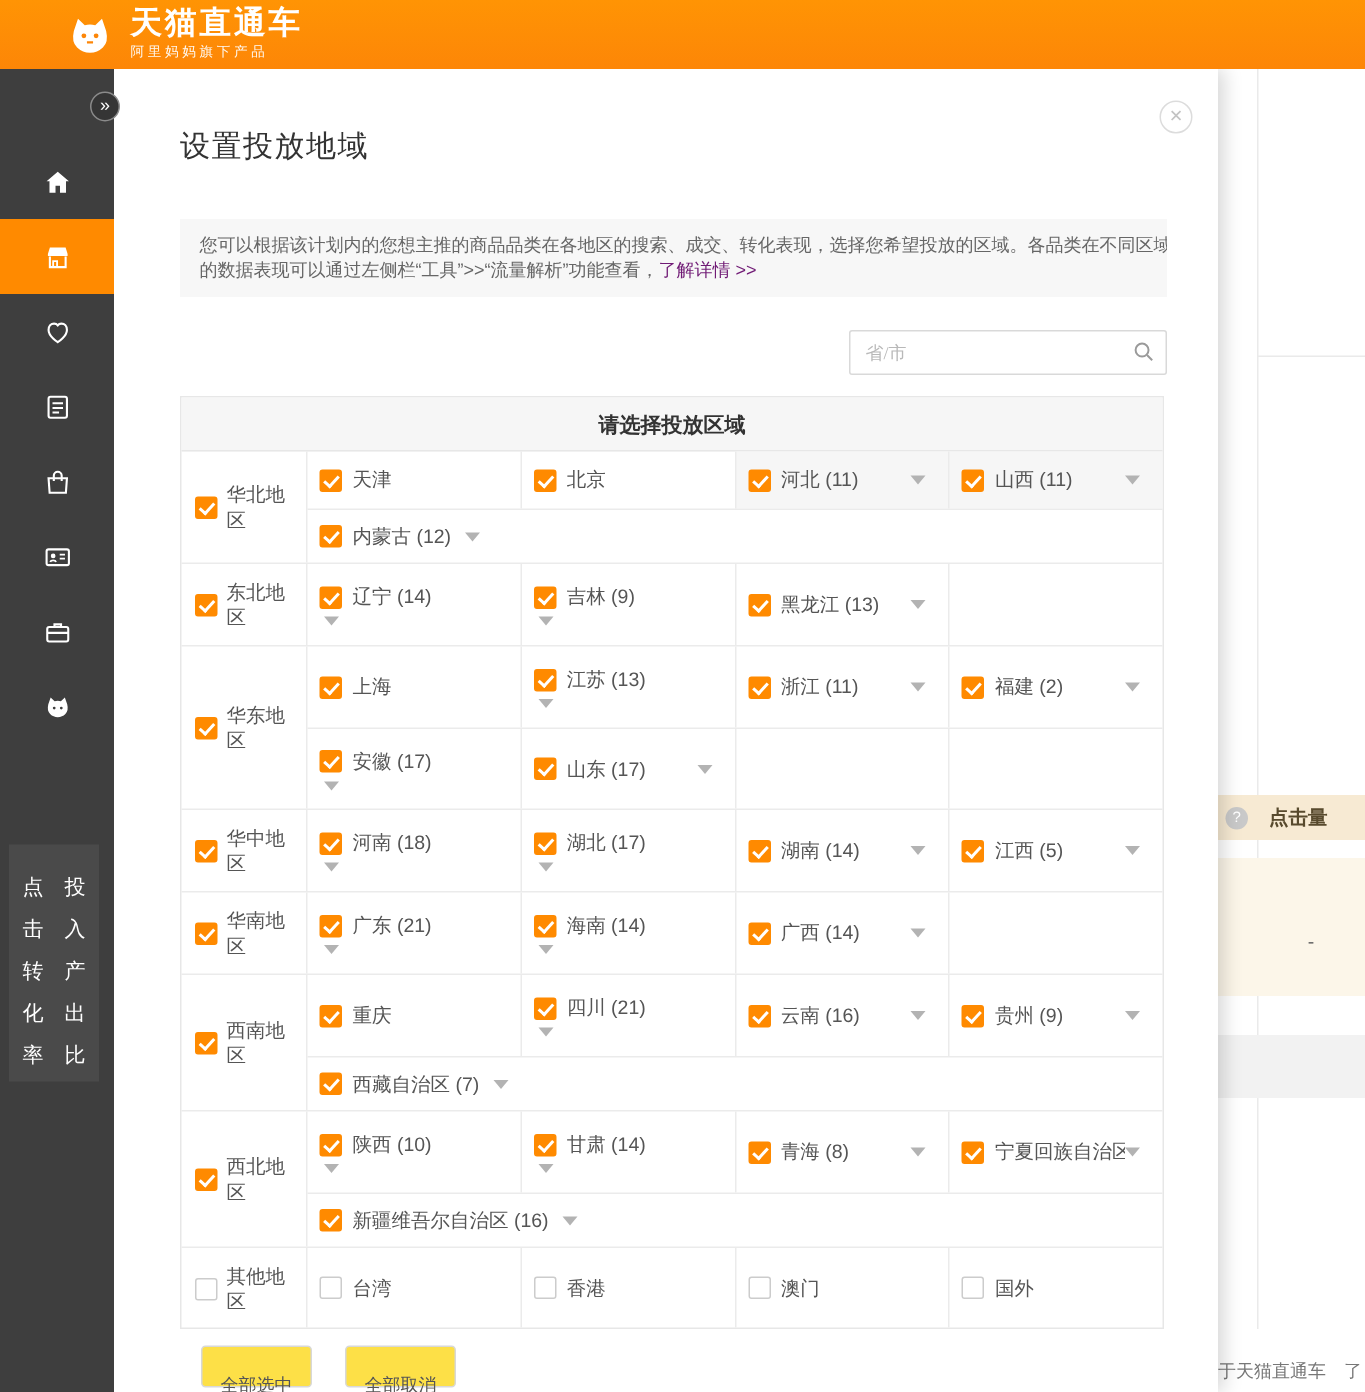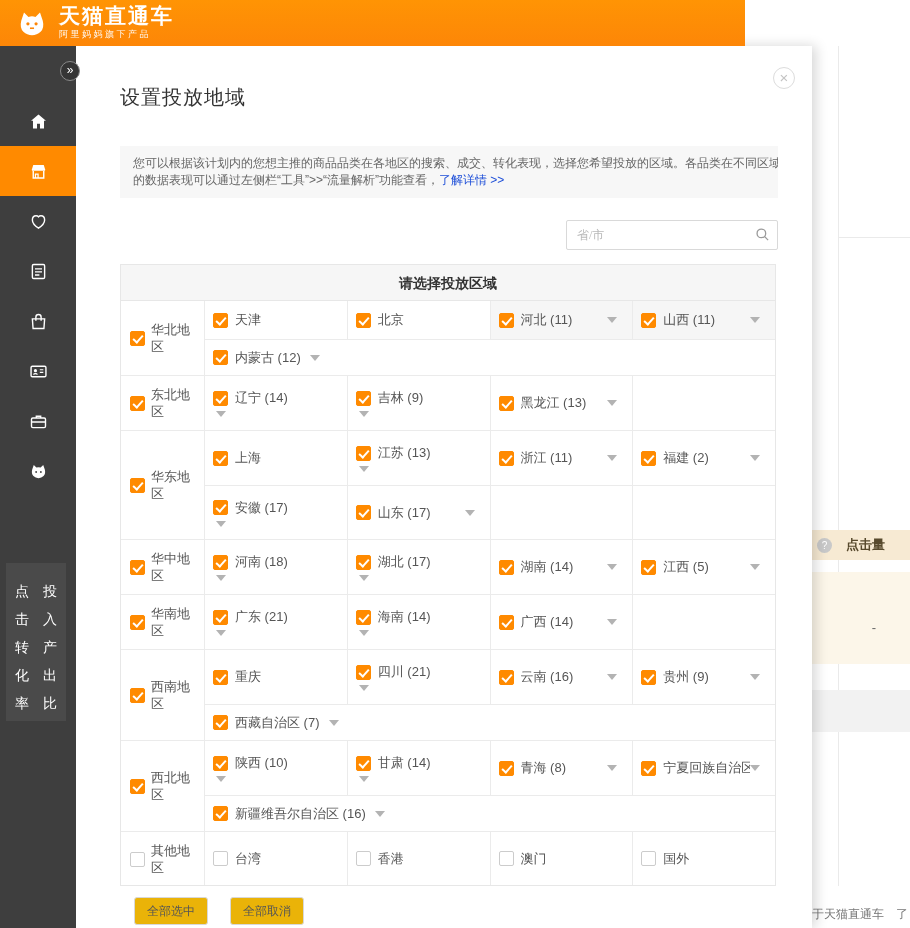--- a/index.html
+++ b/index.html
@@ -1,23 +1,23 @@
 <!DOCTYPE html>
 <html><head>
 <meta charset="utf-8">
 <style>
   * { margin:0; padding:0; box-sizing:border-box; }
   html,body { width:910px; height:928px; }
   body { font-family:"Liberation Sans","DejaVu Sans",sans-serif; background:#fff; }
   #app { position:relative; width:910px; height:928px; overflow:hidden; }
 
   
-  .topbar { position:absolute; left:0; top:0; width:745px; height:46px;
+  .topbar { position:absolute; left:0; top:0; width:910px; height:46px;
             background:linear-gradient(180deg,#ff9404 0%,#fd8607 100%);
-            z-index:5; display:flex; align-items:center; padding-left:14px; }
+            z-index:5; display:flex; align-items:center; padding-left:42px; }
   .logo-icon svg { display:block; }
   .brand { margin-left:9px; color:#fff; }
   .brand-title { font-size:21px; font-weight:bold; letter-spacing:2px; line-height:22px; }
   .brand-sub { font-size:9px; letter-spacing:2.5px; opacity:.95; margin-top:1px; }
 
   
   .sidebar { position:absolute; left:0; top:46px; width:76px; height:882px; background:#3e3e3e; z-index:3; }
   .sb-nav { padding-top:50px; }
   .sb-item { width:76px; height:50px; display:flex; align-items:center; justify-content:center; cursor:pointer; }
   .sb-item.active { background:#ff8a00; }
@@ -48,21 +48,21 @@
   
   .modal { position:absolute; left:76px; top:46px; width:736px; height:882px; background:#fff; z-index:2;
            box-shadow:4px 0 12px rgba(0,0,0,.16); }
   .m-title { position:absolute; left:44px; top:38px; font-size:20px; color:#333; font-weight:500; letter-spacing:1px; }
   .m-close { position:absolute; left:697px; top:21px; width:22px; height:22px; border:1px solid #dcdcdc;
              border-radius:50%; color:#c3c3c3; text-align:center; line-height:19px; font-size:15px; cursor:pointer; }
   .m-close::after { content:"\00D7"; }
   .m-info { position:absolute; left:44px; top:100px; width:658px; height:52px; background:#f7f7f7;
             padding:9px 13px; font-size:12px; color:#666; line-height:17px; overflow:hidden; }
   .info-line { white-space:nowrap; }
-  .m-link { color:#1d4ed8; cursor:pointer; }
+  .m-link { color:#701a75; cursor:pointer; }
   .m-search { position:absolute; left:490px; top:174px; width:212px; height:30px; }
   .m-search input { width:100%; height:100%; border:1px solid #d9d9d9; border-radius:2px;
                     padding:0 30px 0 10px; font-size:12px; color:#555; outline:none; font-family:Liberation Serif, serif; background:#fff; }
   .m-search input::placeholder { color:#b8b8b8; }
   .search-icon { position:absolute; right:8px; top:7px; cursor:pointer; }
 
   
   .m-table { position:absolute; left:44px; top:218px; width:656px; border:1px solid #e7e7e7; background:#fff; }
   .t-head { height:36px; background:#f6f6f6; border-bottom:1px solid #e7e7e7; text-align:center;
             line-height:36px; font-size:14px; font-weight:bold; color:#333; }
@@ -87,21 +87,21 @@
   .cb.on::after { content:""; position:absolute; left:4px; top:1px; width:4px; height:8px;
                   border:solid #fff; border-width:0 2px 2px 0; transform:rotate(42deg); }
   .plabel { margin-left:7px; font-size:13px; color:#555; white-space:nowrap; overflow:hidden; }
   .arr { width:0; height:0; border-left:5px solid transparent; border-right:5px solid transparent;
          border-top:6px solid #b3b3b3; cursor:pointer; flex:0 0 auto; }
   .arr.right { margin-left:auto; margin-right:10px; }
   .spanrow .arr.right { margin-left:9px; margin-right:0; }
   .arr.below { margin:4px 0 0 3px; }
   .m-actions { position:absolute; left:58px; top:851px; display:flex; gap:22px; }
   .btn { min-width:66px; height:28px; line-height:26px; border:1px solid #d8d8d8; border-radius:3px;
-         background:#eab308; color:#555; font-size:12px; text-align:center; padding:0 12px; cursor:pointer; }
+         background:#fde047; color:#555; font-size:12px; text-align:center; padding:12px 12px; cursor:pointer; }
 </style>
 </head>
 <body>
 
 <div id="app">
 
   <div class="topbar">
     <span class="logo-icon">
       <svg width="36" height="32" viewBox="0 0 24 22">
         <path d="M4.6 9.4 L6.5 3.8 L9.6 6.8 Q12 6 14.4 6.8 L17.5 3.8 L19.4 9.4 Q20.6 14.4 17.9 17 Q15.4 19.4 12 19.4 Q8.6 19.4 6.1 17 Q3.4 14.4 4.6 9.4 Z" fill="#fff"></path>

